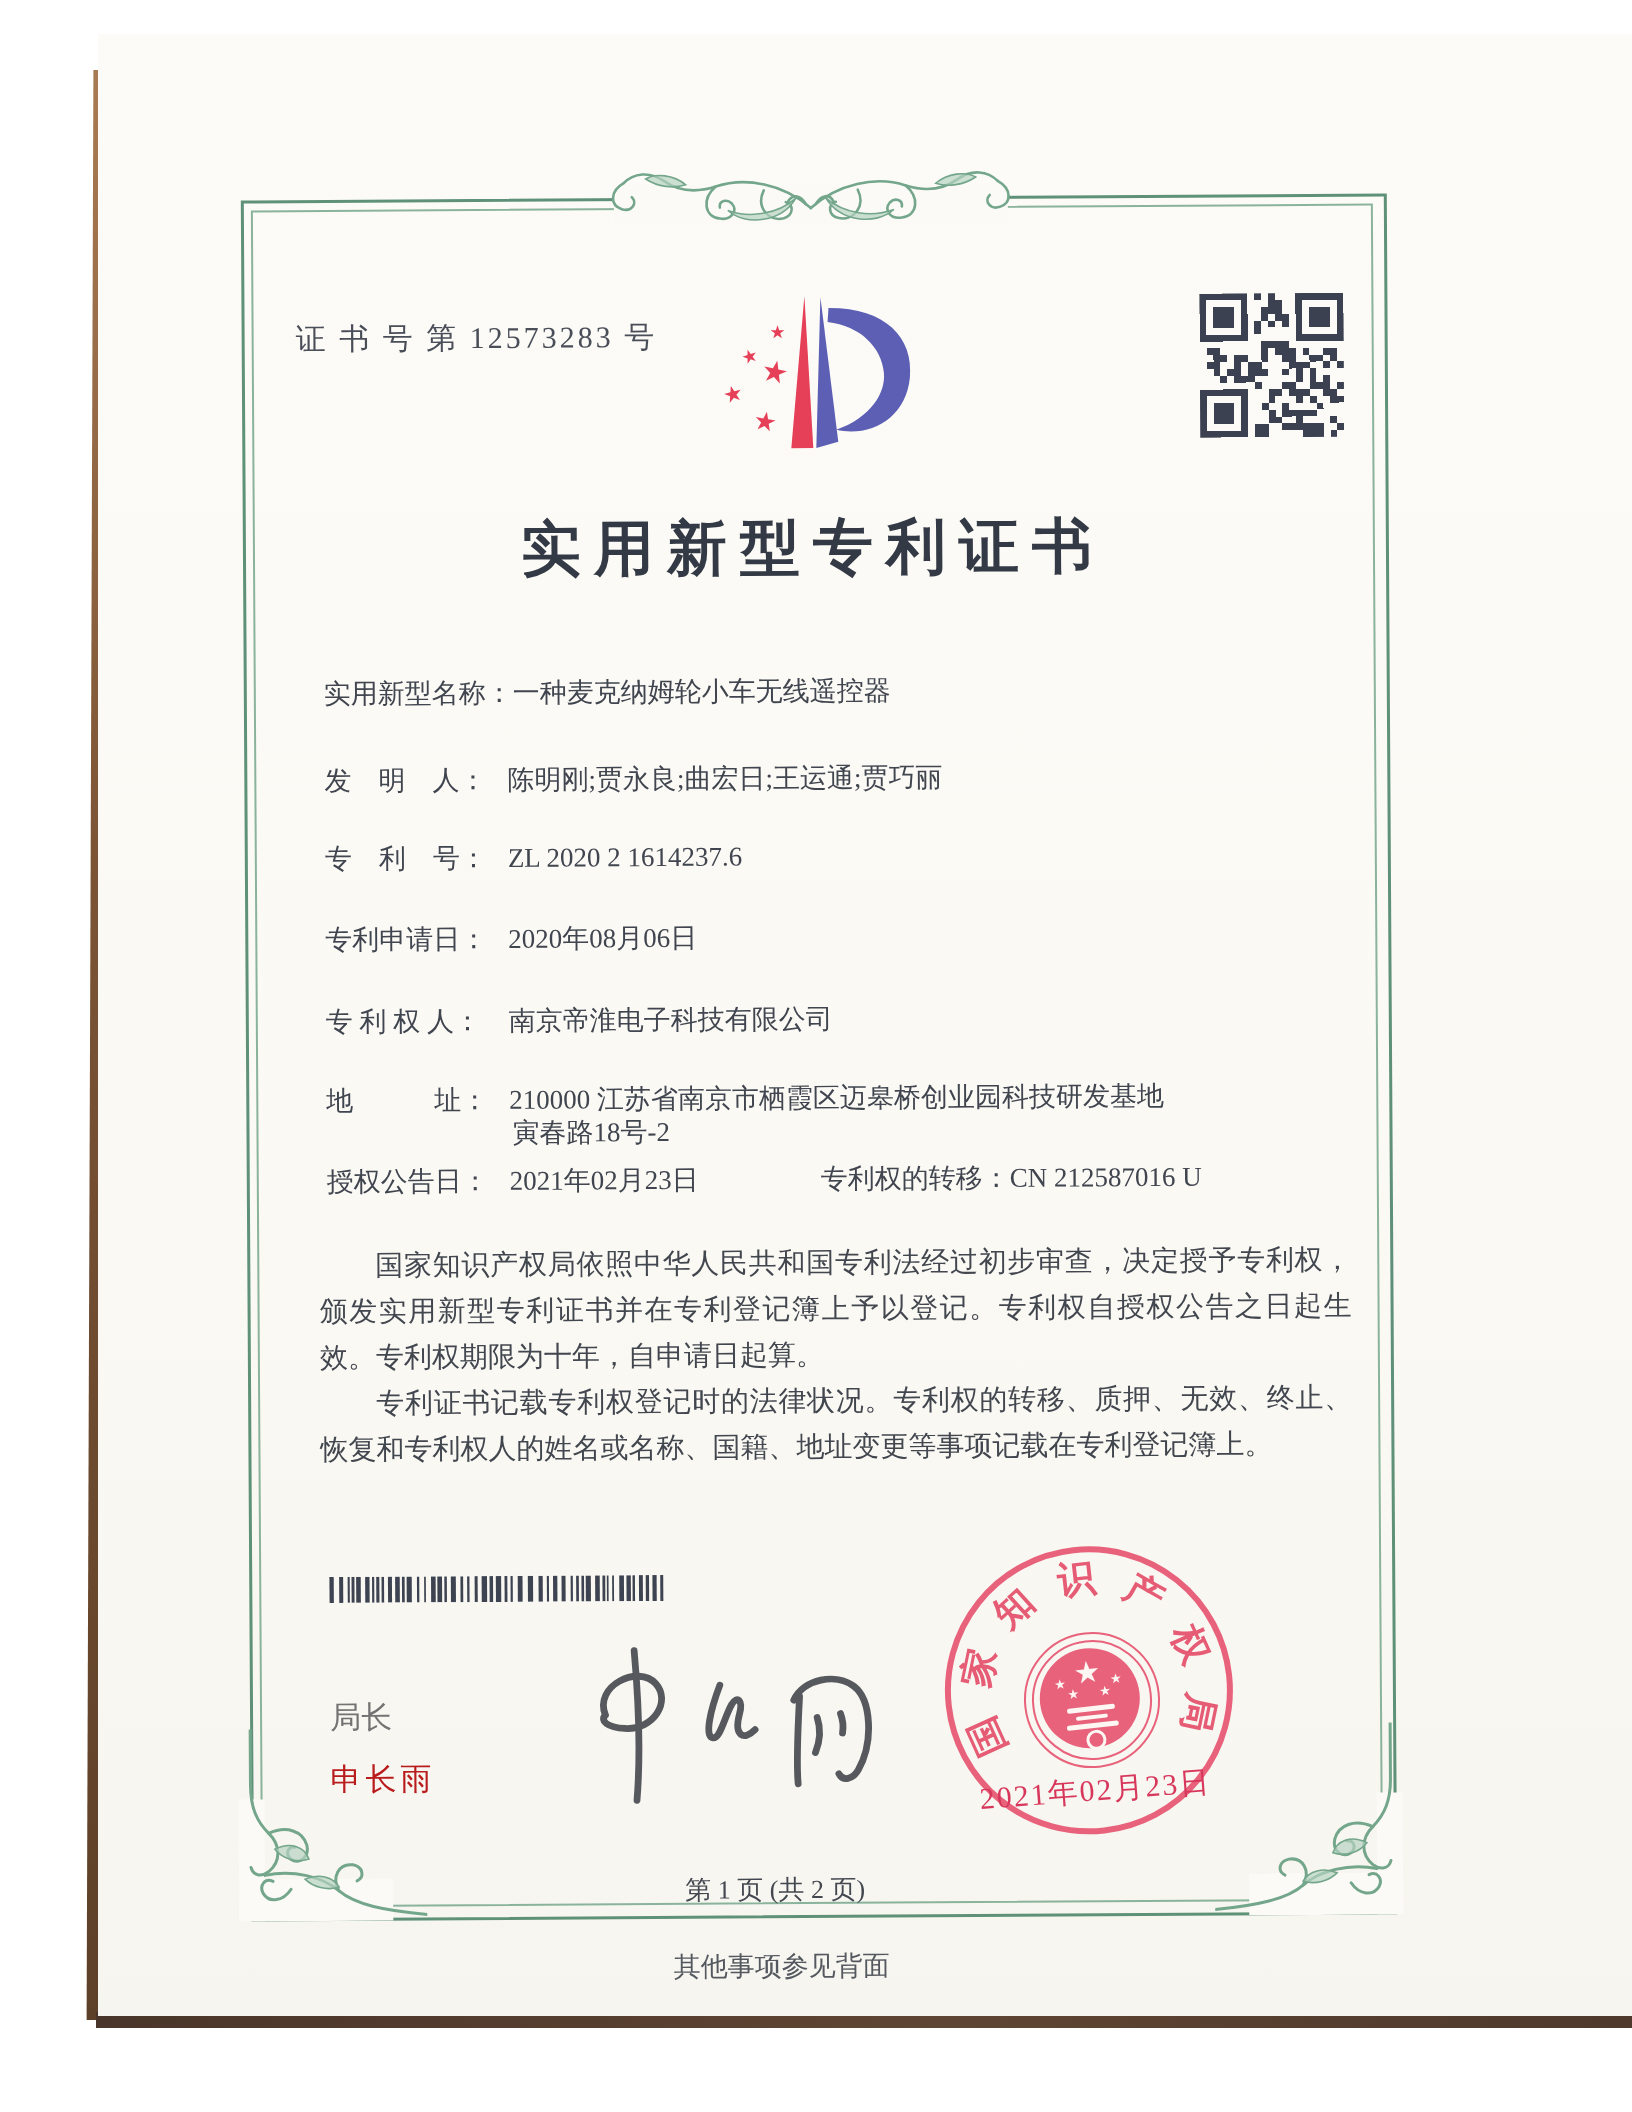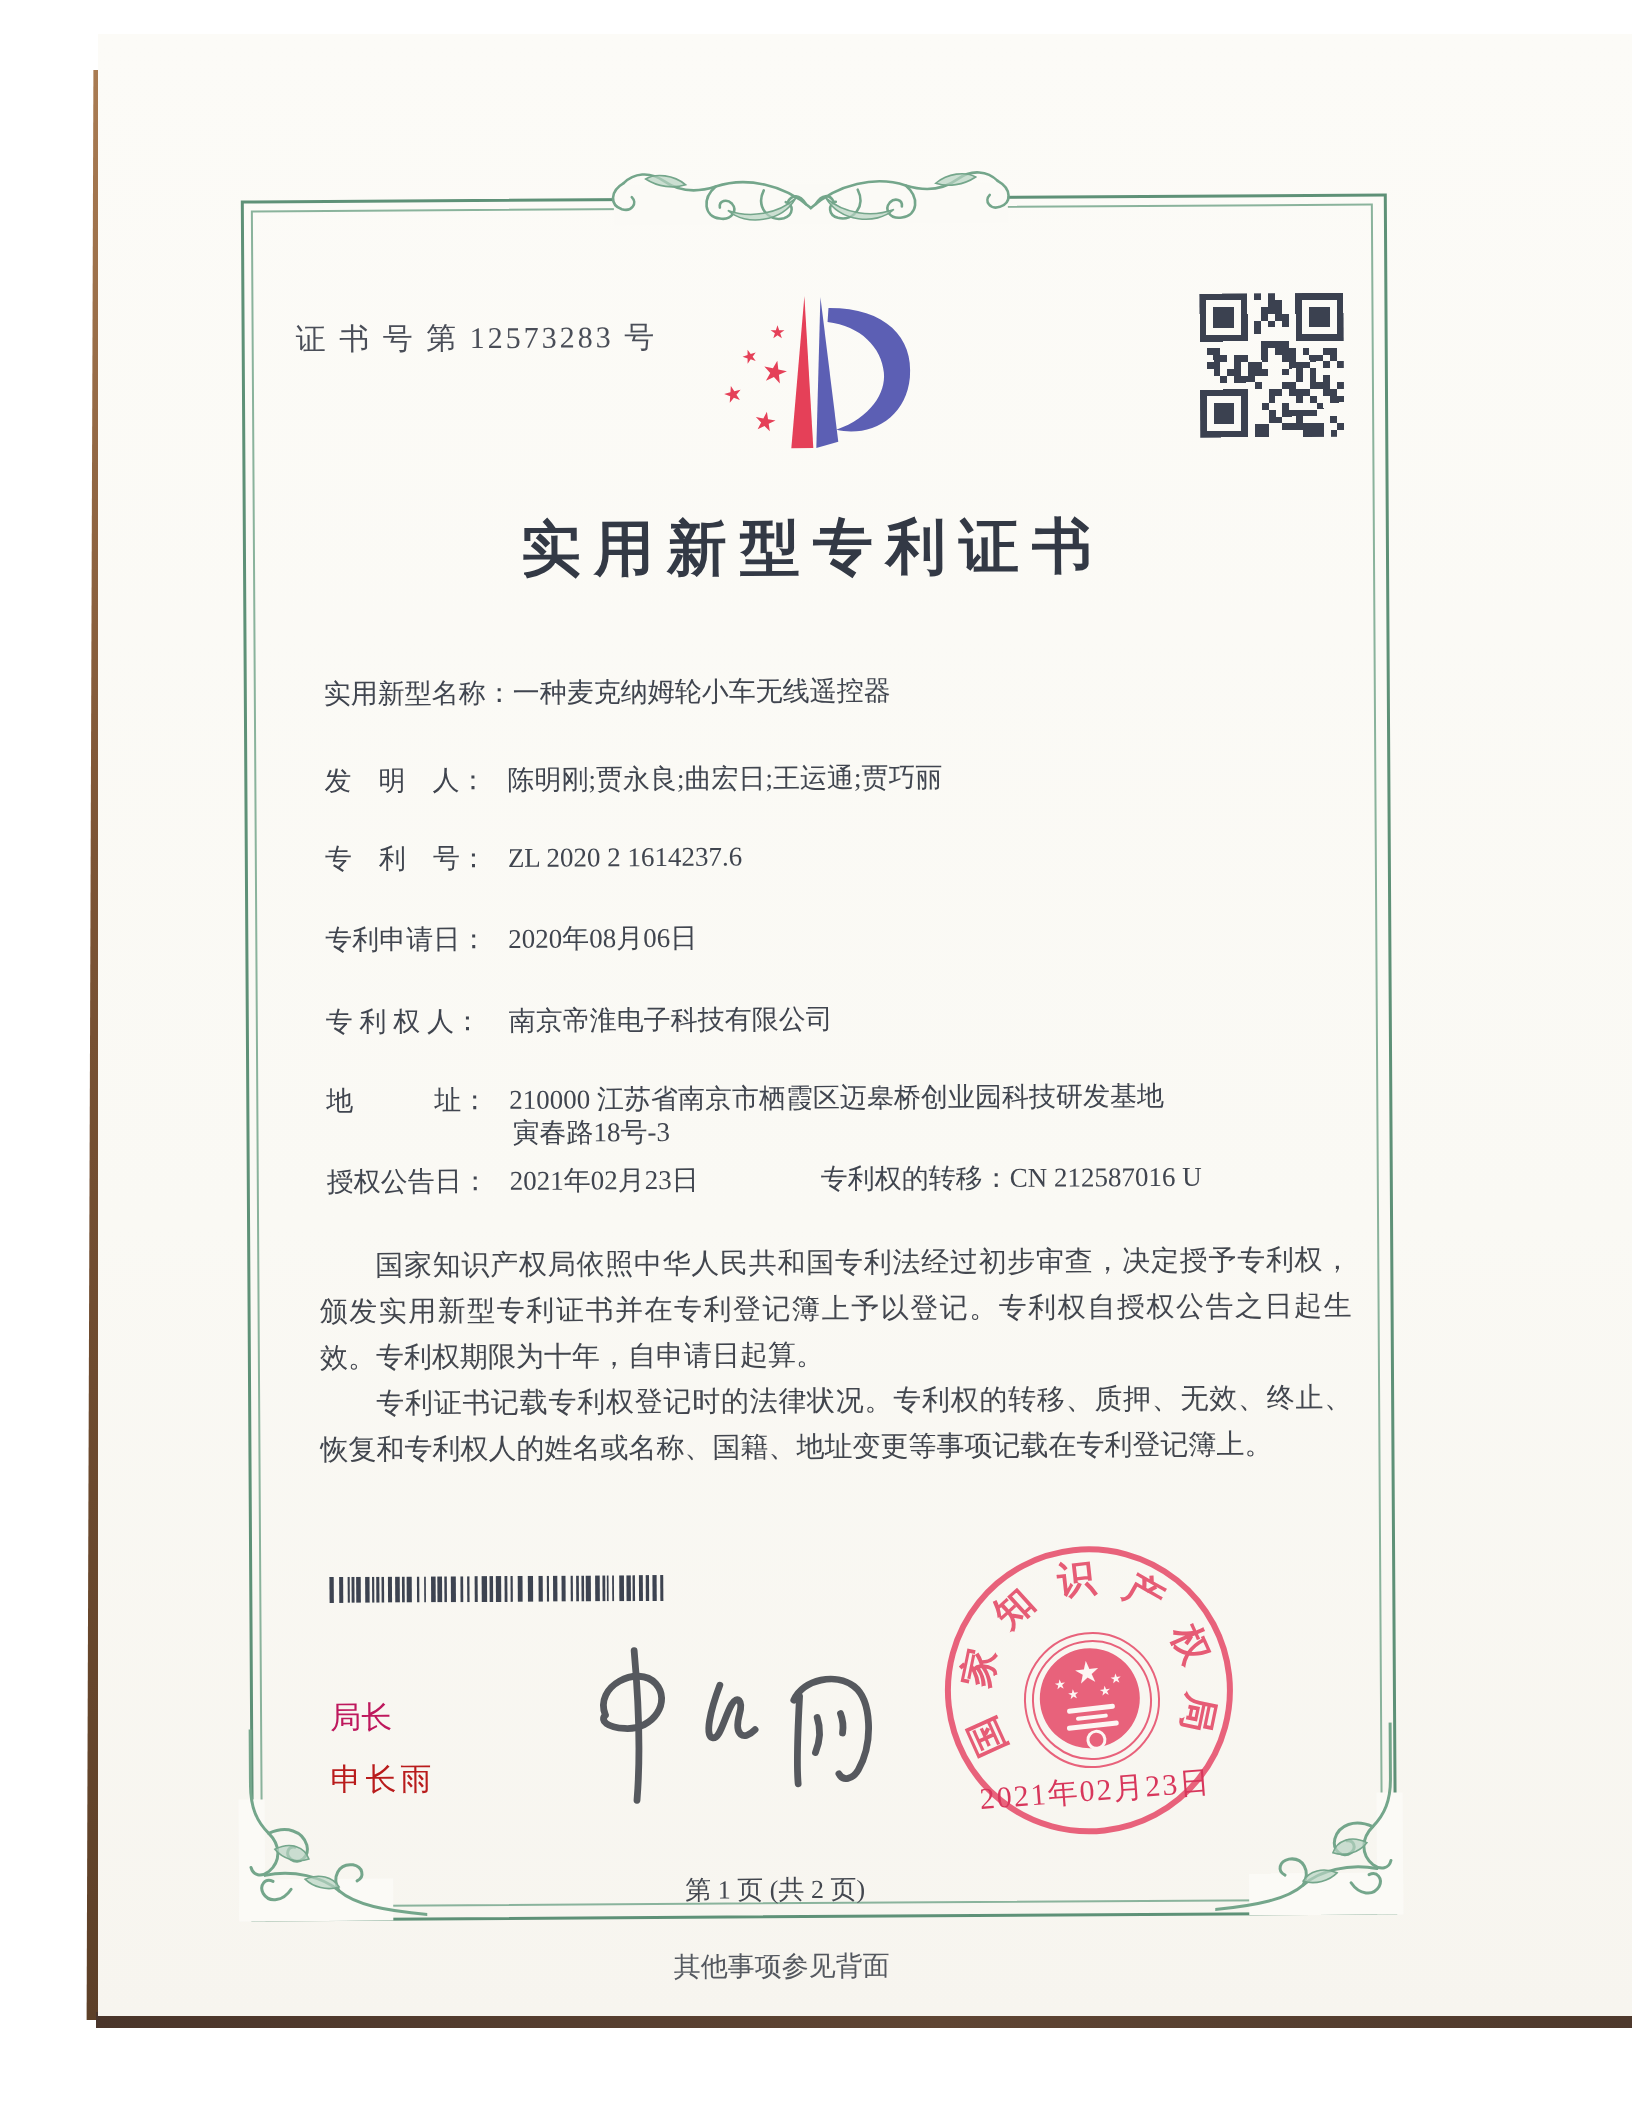--- a/index.html
+++ b/index.html
@@ -26,21 +26,21 @@
   .title{position:absolute;left:246px;top:508px;width:1140px;margin:0;text-align:center;
          font-size:60px;font-weight:700;letter-spacing:13px;color:#333945;}
   .row{position:absolute;left:326px;font-size:27px;color:#40454f;white-space:nowrap;line-height:36px;}
   .lab{display:inline-block;min-width:183px;}
   .pair2{position:absolute;left:494px;top:0;white-space:nowrap;}
   .addr2{position:absolute;left:512px;top:1113px;font-size:27px;color:#40454f;}
   .paras{position:absolute;left:318px;top:1240px;width:1032px;font-size:28px;line-height:46px;
          color:#42464e;text-align:justify;}
   .paras p{margin:0;text-indent:2em;}
   .barcode{position:absolute;left:326px;top:1574px;width:336px;height:26px;}
-  .director-title{position:absolute;left:326px;top:1694px;font-size:31px;color:#be185d;}
+  .director-title{position:absolute;left:326px;top:1694px;font-size:31px;color:#737373;}
   .director-name{position:absolute;left:326px;top:1756px;font-size:31px;color:#b91c1c;letter-spacing:4px;}
   .sig{position:absolute;left:545px;top:1628px;width:340px;height:185px;}
   .seal{position:absolute;left:935px;top:1542px;width:300px;height:300px;
         transform:rotate(-6deg);opacity:.93;mix-blend-mode:multiply;}
   .seal-ring{position:absolute;left:6px;top:6px;width:276px;height:276px;border:6px solid #e75672;border-radius:50%;}
   .seal-char{position:absolute;left:50%;top:50%;font-size:38px;font-weight:700;color:#e44f6c;line-height:1;}
   .wreath{position:absolute;left:84px;top:92px;width:132px;height:132px;border:2px solid #e75672;border-radius:50%;}
   .wreath2{position:absolute;left:92px;top:100px;width:116px;height:116px;border:2px solid #e75672;border-radius:50%;}
   .disc{position:absolute;left:100px;top:108px;width:100px;height:100px;border-radius:50%;background:#e75672;}
   .emb-star{position:absolute;color:#fdf6f4;font-family:"DejaVu Sans",sans-serif;transform:translate(-50%,-50%);line-height:1;}
@@ -339,21 +339,21 @@
     </div>
     <div class="row" style="top:919px">
       <span class="lab">专利申请日：</span><span>2020年08月06日</span>
     </div>
     <div class="row" style="top:1001px">
       <span class="lab">专 利 权 人：</span><span>南京帝淮电子科技有限公司</span>
     </div>
     <div class="row" style="top:1080px">
       <span class="lab">地　　　址：</span><span>210000 江苏省南京市栖霞区迈皋桥创业园科技研发基地</span>
     </div>
-    <div class="addr2">寅春路18号-3</div>
+    <div class="addr2">寅春路18号-2</div>
     <div class="row" style="top:1161px">
       <span class="lab">授权公告日：</span><span>2021年02月23日</span>
       <span class="pair2">
         <span>专利权的转移：</span><span>CN 212587016 U</span>
       </span>
     </div>
 
     <div class="paras">
       <p>国家知识产权局依照中华人民共和国专利法经过初步审查，决定授予专利权，颁发实用新型专利证书并在专利登记簿上予以登记。专利权自授权公告之日起生效。专利权期限为十年，自申请日起算。</p>
       <p>专利证书记载专利权登记时的法律状况。专利权的转移、质押、无效、终止、恢复和专利权人的姓名或名称、国籍、地址变更等事项记载在专利登记簿上。</p>

